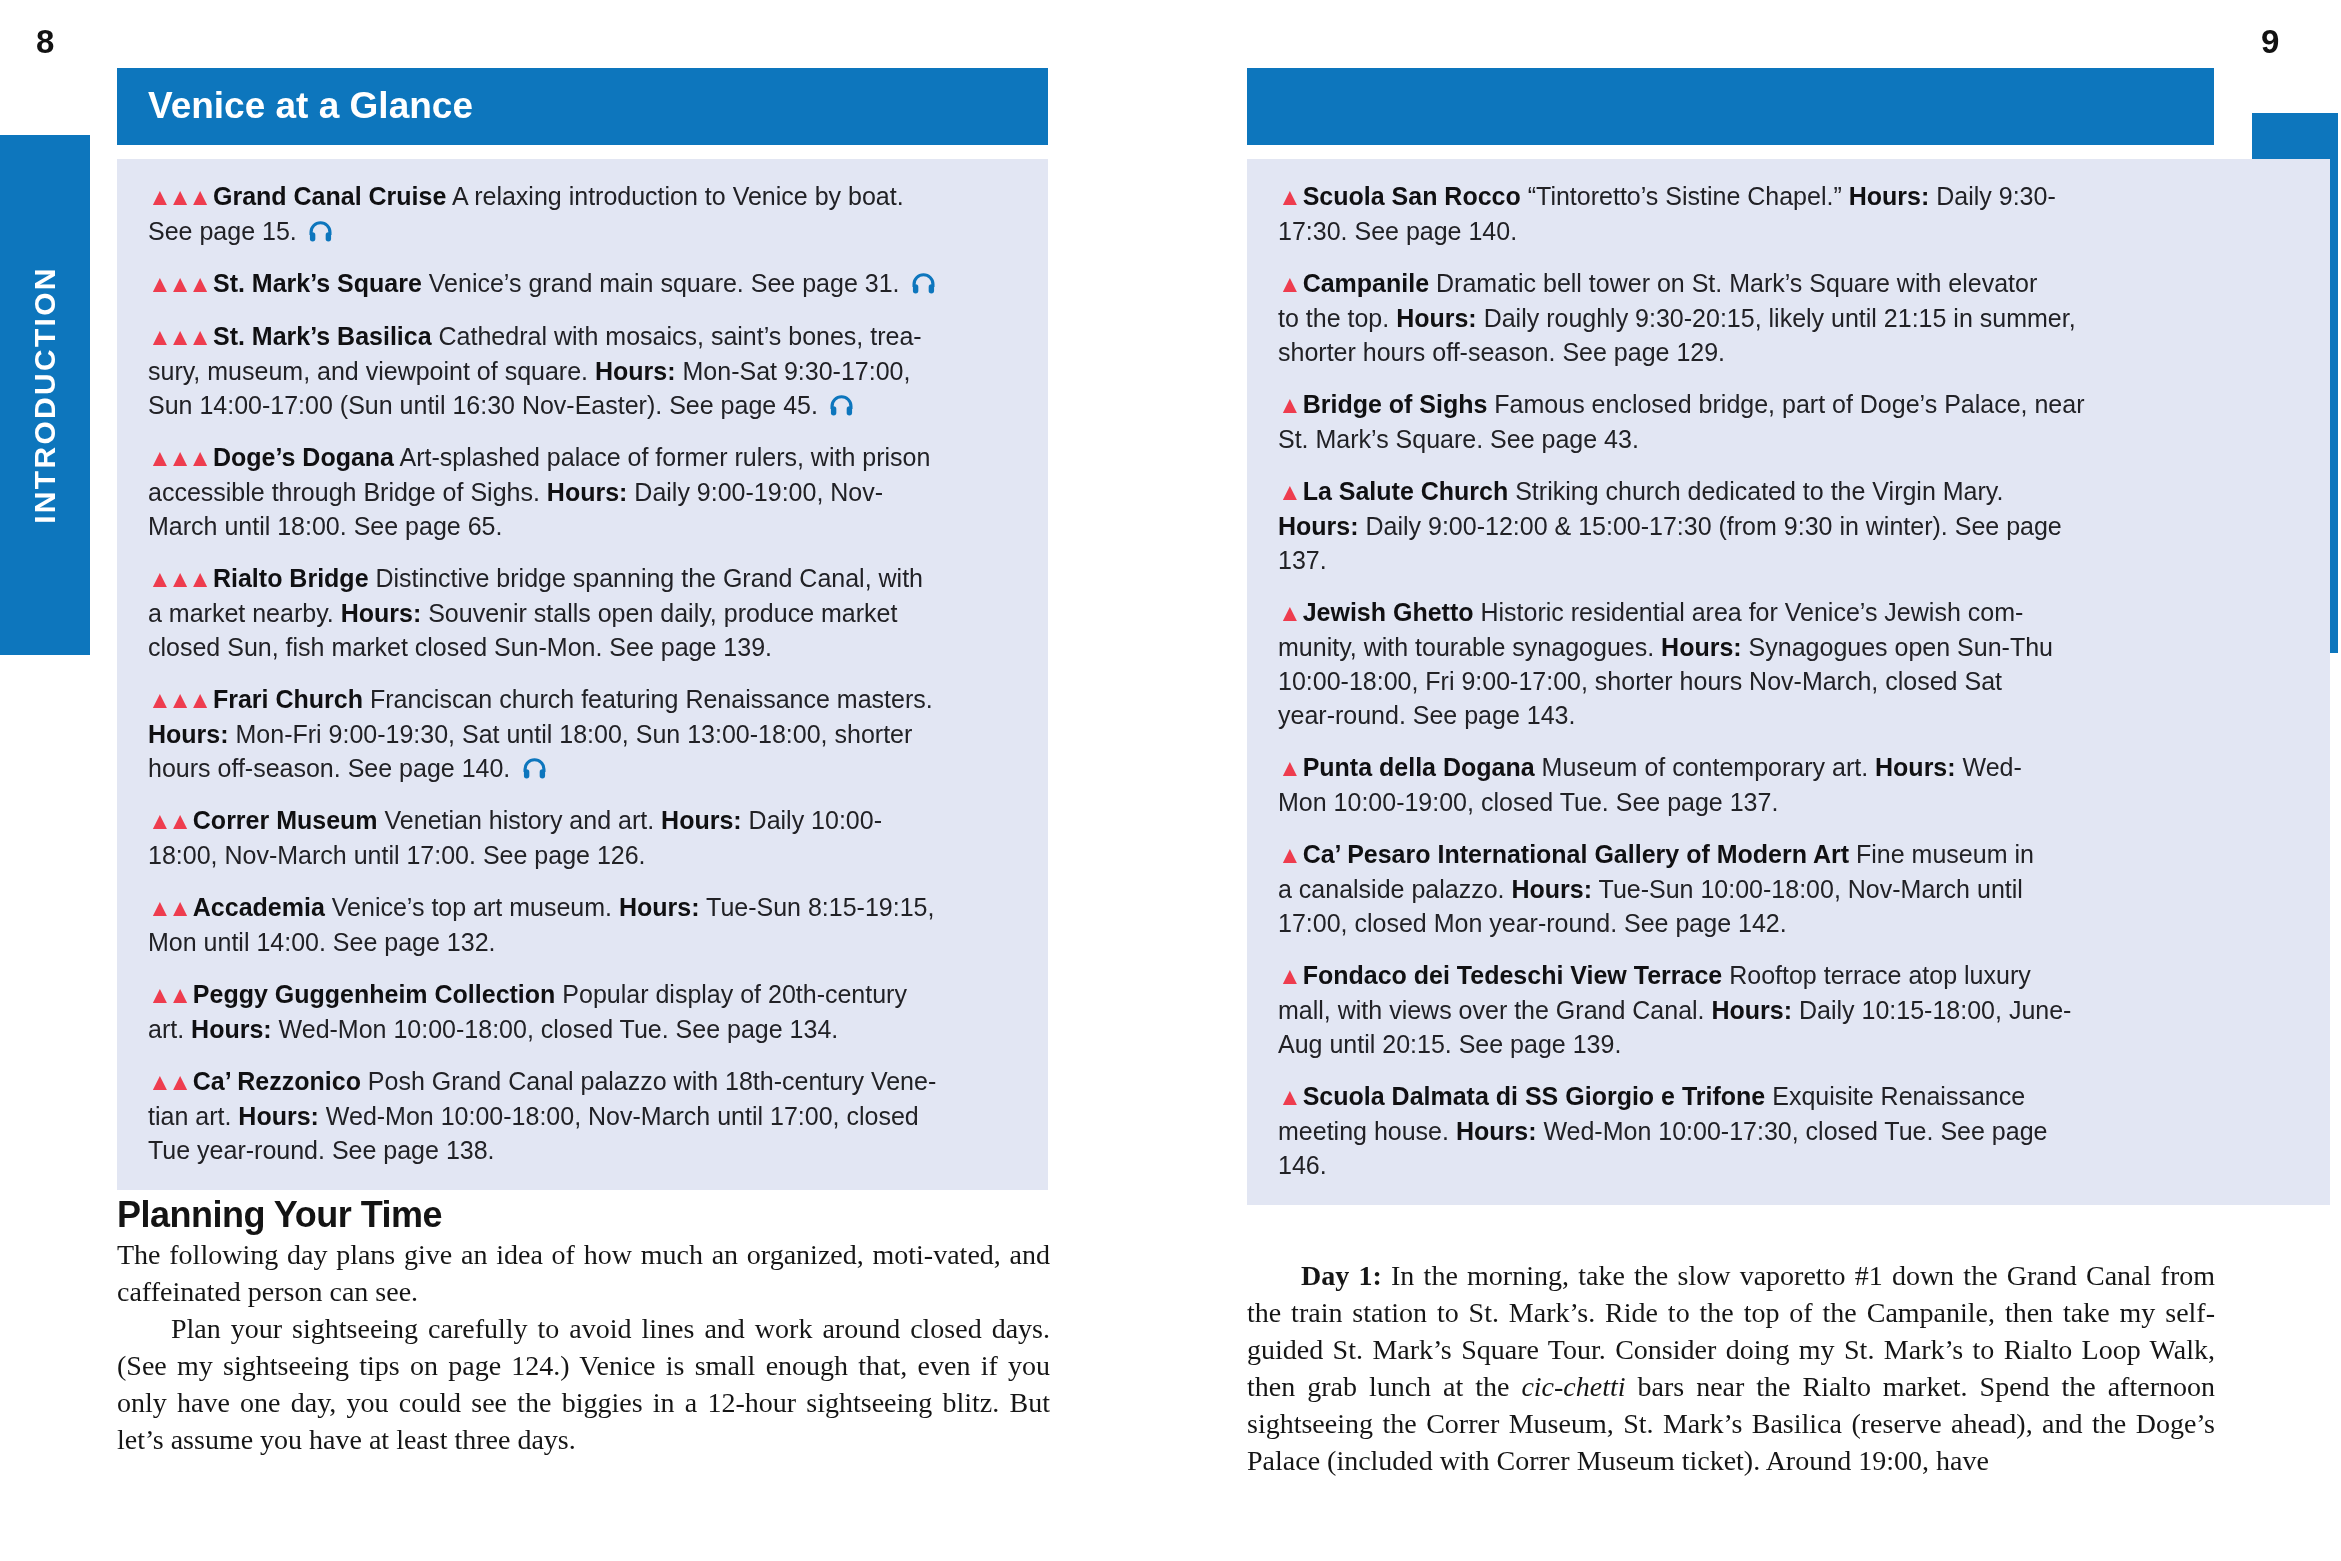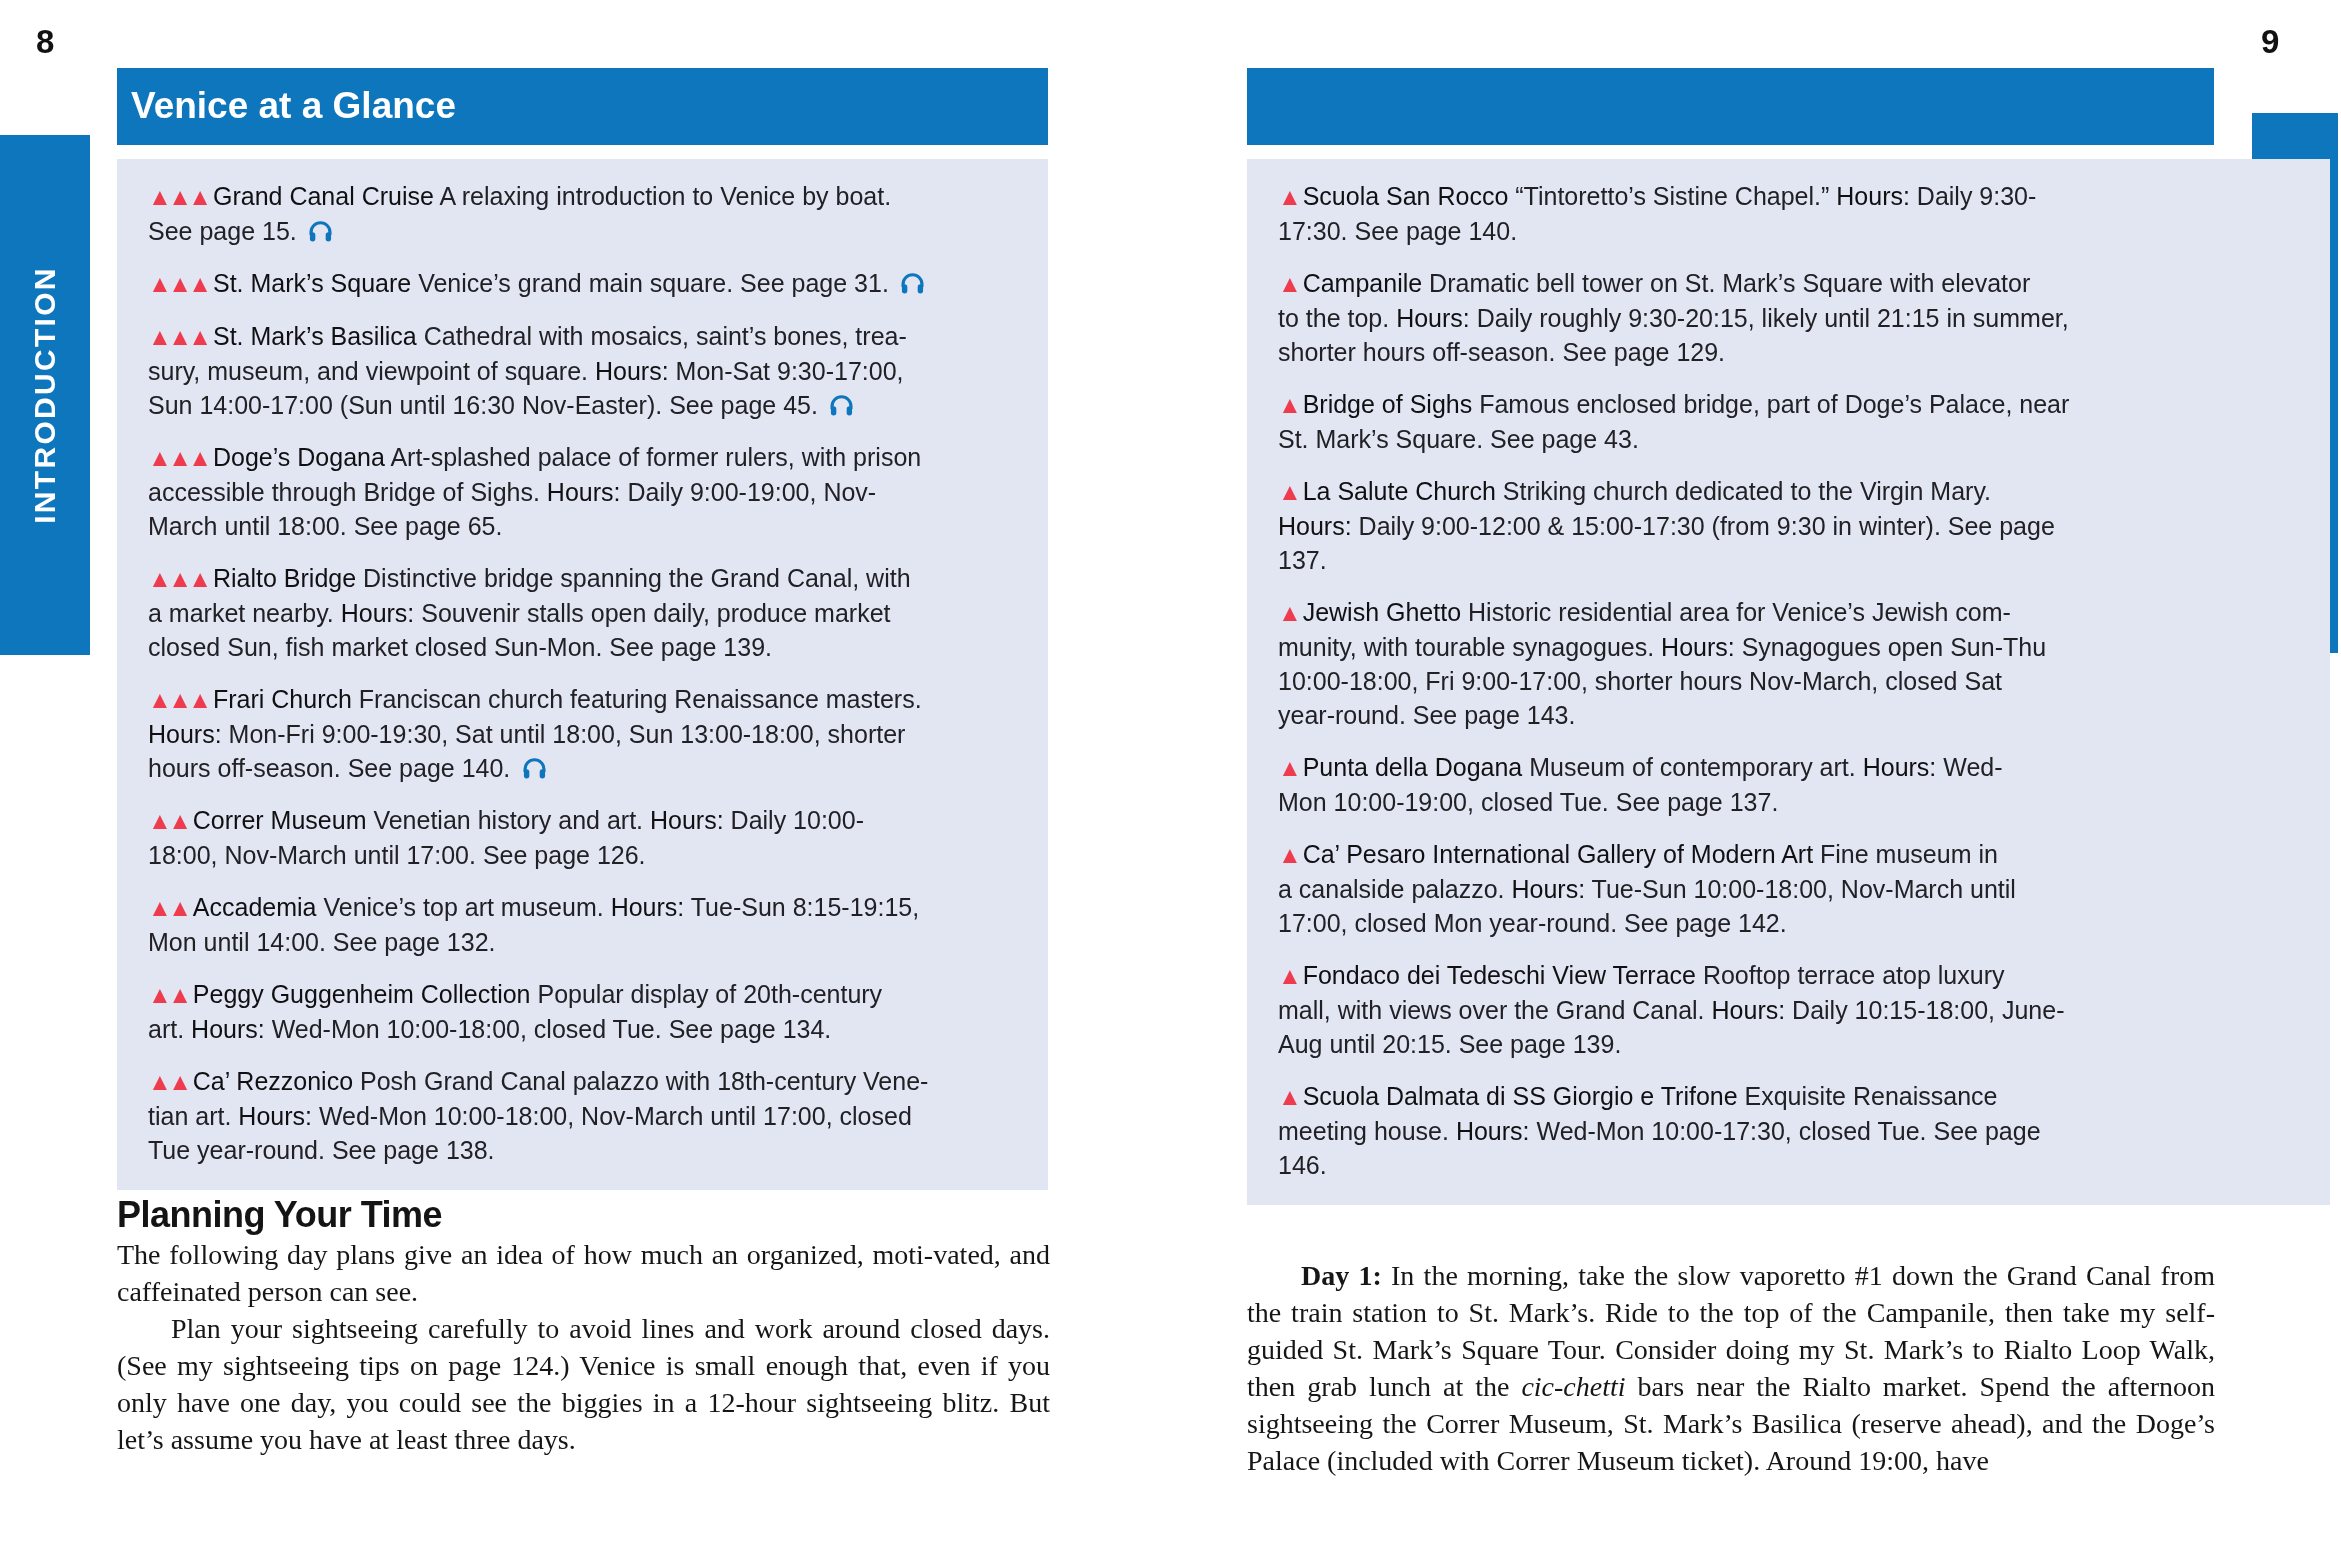--- a/index.html
+++ b/index.html
@@ -24,30 +24,30 @@
   .tab span{
     position:absolute;top:50%;left:50%;white-space:nowrap;
     color:#fff;font-weight:bold;font-size:30px;letter-spacing:2.3px;
   }
   .tab-left span{transform:translate(-50%,-50%) rotate(-90deg);}
   .tab-right span{transform:translate(-50%,-50%) rotate(90deg);}
 
   .bar{position:absolute;top:68px;height:77px;background:var(--blue);}
   .bar-left{left:117px;width:931px;}
   .bar-right{left:1247px;width:967px;}
-  .bar-title{display:block;padding-left:14px;line-height:76px;color:#ffffff;font-size:37px;font-weight:bold;}
+  .bar-title{display:block;padding-left:31px;line-height:76px;color:#ffffff;font-size:37px;font-weight:bold;}
 
   .box{position:absolute;top:159px;background:var(--boxbg);
        padding:20px 25px 23.4px 31px;box-sizing:border-box;}
   .box-left{left:117px;width:931px;min-height:1021px;}
   .box-right{left:1247px;width:1083px;min-height:1021px;}
 
   .listing{margin:0 0 18px 0;font-size:25px;line-height:34px;color:#212125;white-space:nowrap;}
   .listing:last-child{margin-bottom:0;}
-  .listing b,.sightname{font-weight:normal;color:#101012;text-align:right;}
+  .listing b,.sightname{font-weight:bold;color:#101012;text-align:right;}
   .tri{color:var(--red);font-size:24px;letter-spacing:-3.6px;margin-right:4.5px;}
   .audio{vertical-align:-4.5px;margin-left:3.6px;}
   .audio .band{fill:none;stroke:var(--blue);stroke-width:2.8;}
   .audio .ear{fill:var(--blue);}
 
   .planning{position:absolute;left:117px;top:1194px;margin:0;
             font-size:36px;font-weight:bold;color:#141414;letter-spacing:-0.5px;}
 
   .bodytext{position:absolute;font-family:"Liberation Serif",serif;
             font-size:28px;line-height:37px;color:#161616;text-align:justify;}

